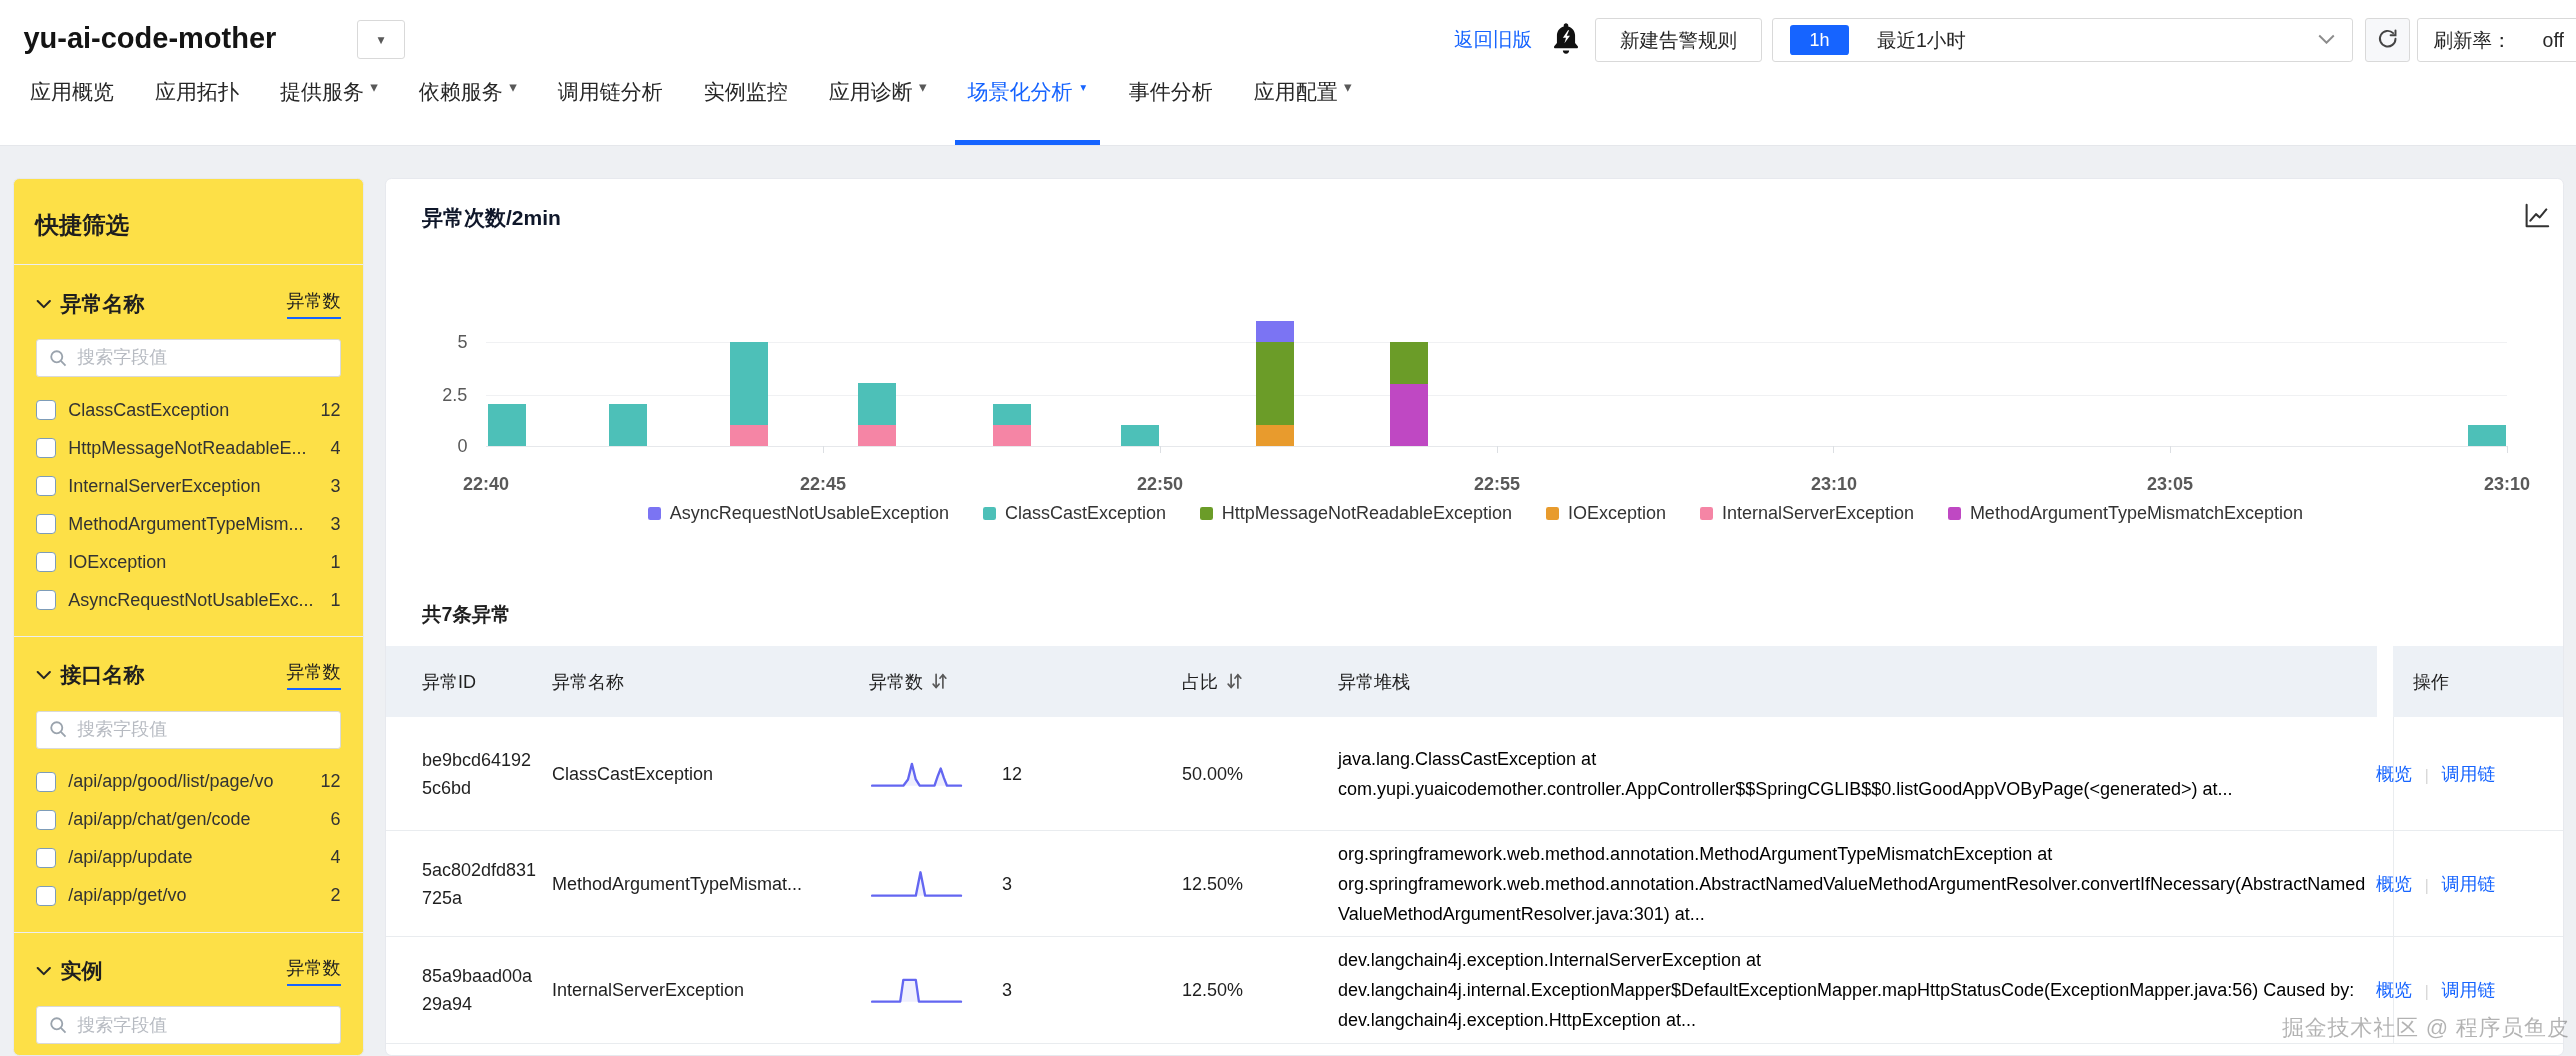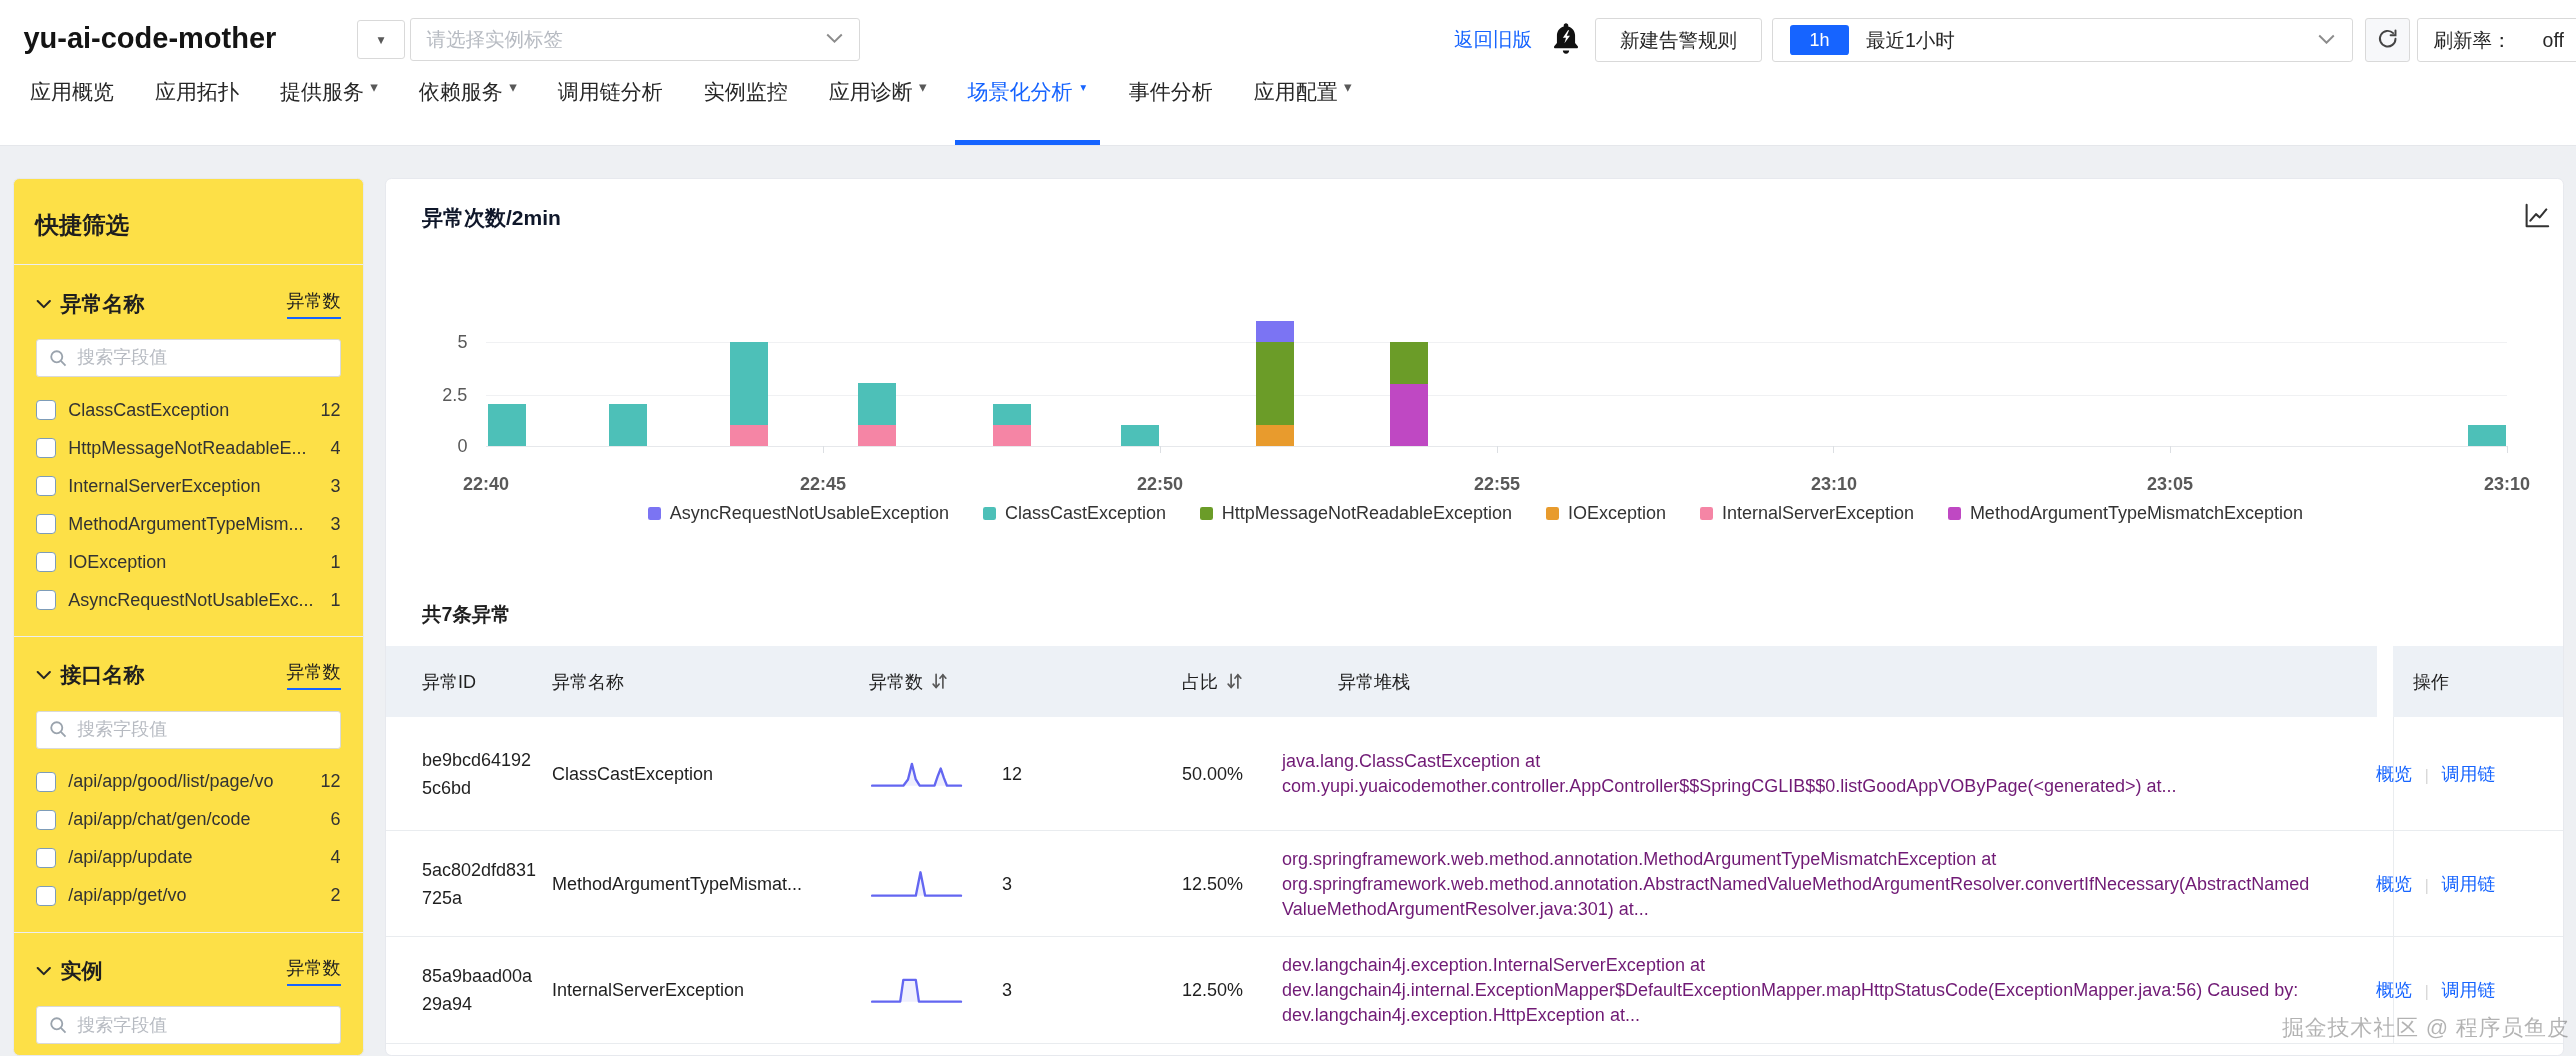--- a/index.html
+++ b/index.html
@@ -9,21 +9,21 @@
   
   .app-header { position:absolute; left:0; top:0; width:2576px; height:78px; background:#fff; }
   .app-title { position:absolute; left:23.4px; top:22px; font-size:29px; font-weight:700; color:#141414; }
   .caret-btn { position:absolute; left:357px; top:20.3px; width:48px; height:39px; border:0.8px solid #d9d9d9; border-radius:3.1px; background:#fff; display:flex; align-items:center; justify-content:center; font-size:11.7px; color:#595959; cursor:pointer; }
   .tag-select { position:absolute; left:410px; top:18px; width:450px; height:43px; border:0.8px solid #d9d9d9; border-radius:3.1px; background:#fff; display:flex; align-items:center; padding:0 15.6px; cursor:pointer; }
   .tag-select .ph { font-size:19.5px; color:#b7bbc2; flex:1; }
   .back-link { position:absolute; left:1454px; top:26px; font-size:19.5px; color:#1664ff; cursor:pointer; }
   .bell-wrap { position:absolute; left:1549px; top:20.3px; width:34px; height:39px; cursor:pointer; }
   .new-alarm-btn { position:absolute; left:1595px; top:18px; width:167px; height:44px; border:0.8px solid #d9d9d9; border-radius:3.1px; background:#fff; font-size:19.5px; color:#262626; display:flex; align-items:center; justify-content:center; cursor:pointer; }
   .time-select { position:absolute; left:1772px; top:18px; width:581px; height:44px; border:0.8px solid #d9d9d9; border-radius:3.1px; background:#fff; display:flex; align-items:center; padding:0 17px; cursor:pointer; }
-  .time-badge { background:#1664ff; color:#fff; font-size:18px; border-radius:3.1px; width:59px; height:30px; display:flex; align-items:center; justify-content:center; margin-right:17px; }
+  .time-badge { background:#1664ff; color:#fff; font-size:18px; border-radius:3.1px; width:59px; height:30px; display:flex; align-items:center; justify-content:center; margin-right:28px; }
   .time-label { font-size:19.5px; color:#262626; flex:1; }
   .refresh-btn { position:absolute; left:2365px; top:18px; width:45px; height:44px; border:0.8px solid #d9d9d9; border-radius:3.1px; background:#f7f8fa; display:flex; align-items:center; justify-content:center; cursor:pointer; }
   .rate-box { position:absolute; left:2417px; top:18px; width:172px; height:44px; border:0.8px solid #d9d9d9; border-radius:3.1px; background:#fff; display:flex; align-items:center; padding:0 15.6px; font-size:19.5px; color:#262626; gap:31px; }
 
   
   .nav-bar { position:absolute; left:0; top:78px; width:2576px; height:68px; background:#fff; border-bottom:0.8px solid #e5e7eb; display:flex; align-items:stretch; gap:41px; padding-left:30px; }
   .tab { position:relative; display:flex; gap:6.3px; font-size:21px; color:#262626; cursor:pointer; }
   .tab .tab-caret { font-size:15px; color:#595959; }
   .tab.active { color:#1664ff;font-family:Liberation Mono, monospace; }
   .tab.active .tab-caret { color:#1664ff; }
@@ -75,43 +75,35 @@
   .sort-ic { cursor:pointer; display:flex; }
   .trow { position:relative; border-top:0.8px solid #e9ecef; background:#fff; }
   .trow:first-of-type { border-top:none; }
   .tbl-bottom { border-top:0.8px solid #e9ecef; }
   .cell { position:absolute; top:50%; transform:translateY(-50%); font-size:18px; color:#1f1f1f; }
   .c-id { left:36px; width:125px; line-height:28px; word-break:break-word; }
   .c-name { left:166px; width:305px; white-space:nowrap; overflow:hidden; }
   .c-spark { left:483px; width:117px; height:36px; }
   .c-count { left:616px; }
   .c-ratio { left:796px; }
-  .c-stack { left:896px; width:1028px; line-height:25px; overflow-wrap:anywhere; color:#701a75; }
+  .c-stack { left:952px; width:1028px; line-height:30px; overflow-wrap:anywhere; color:#000000; }
   .row-divider { position:absolute; left:2007px; top:0; bottom:0; width:0.8px; background:#e9ecef; }
   .c-actions { left:1990px; display:flex; align-items:flex-end; }
   .act-link { color:#1664ff; cursor:pointer; font-size:18px; white-space:nowrap; }
   .act-sep { color:#d9d9d9; margin:0 12.5px; font-size:17px; }
 
   .watermark { position:absolute; right:6.3px; top:1013px; font-size:22px; color:rgba(0,0,0,0.30); letter-spacing:0.8px; }
 </style>
 </head>
 <body>
 
 <div class="app-header">
   <div class="app-title">yu-ai-code-mother</div>
   <div class="caret-btn">
     <span>▼</span>
-  </div>
-  <div class="tag-select">
-    <span class="ph">请选择实例标签</span>
-    <span>
-      <svg width="17" height="10.2" viewBox="0 0 14 8">
-          <polyline points="1,1 7,7 13,1" fill="none" stroke="#8c8c8c" stroke-width="1.6"></polyline>
-        </svg>
-    </span>
   </div>
   <div class="back-link">返回旧版</div>
   <div class="bell-wrap">
     <svg width="34" height="39" viewBox="0 0 24 26">
       <path d="M12 1.5c-.9 0-1.6.7-1.6 1.6v.7C7.6 4.6 5.6 7.1 5.6 10.2v5.2l-1.9 2.3c-.5.6 0 1.5.8 1.5h15c.8 0 1.3-.9.8-1.5l-1.9-2.3v-5.2c0-3.1-2-5.6-4.8-6.4v-.7c0-.9-.7-1.6-1.6-1.6z" fill="#111"></path>
       <path d="M9.8 20.8a2.2 2.2 0 0 0 4.4 0z" fill="#111"></path>
       <polygon points="13.4,6.5 9.8,11.8 12,11.8 10.9,15.6 14.8,10.3 12.5,10.3 14.2,6.5" fill="#fff"></polygon>
     </svg>
   </div>
   <div class="new-alarm-btn">

